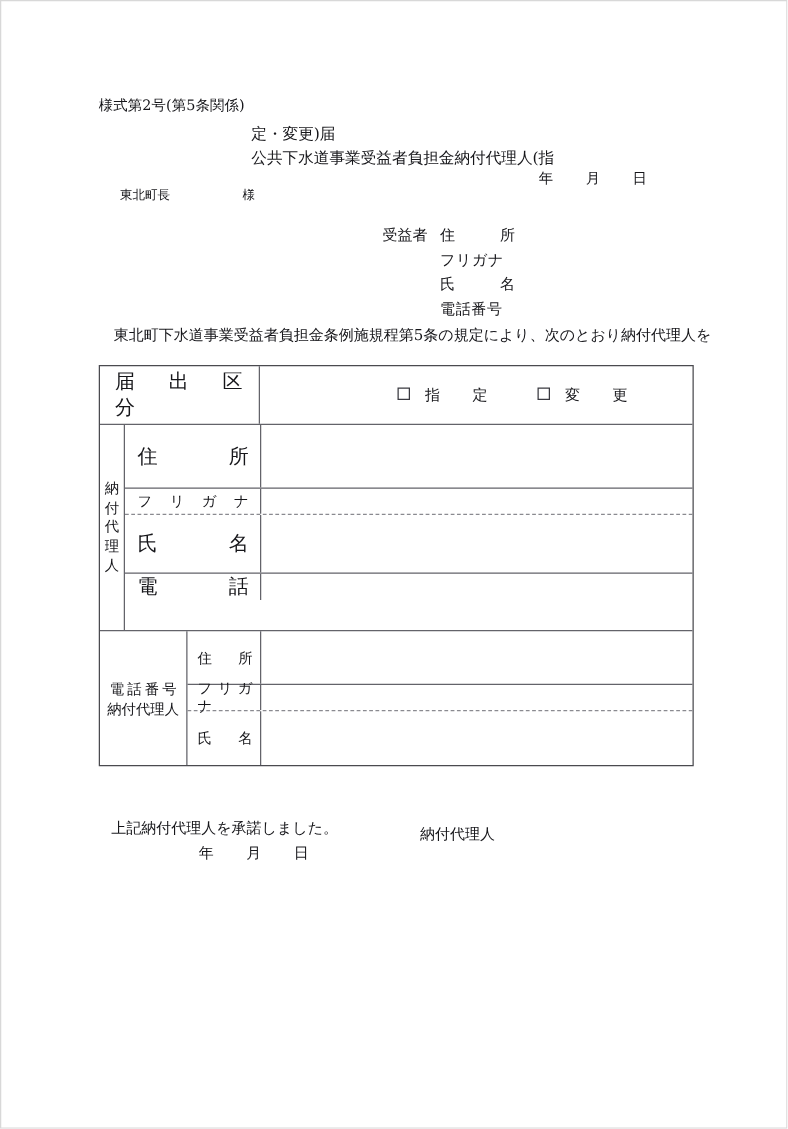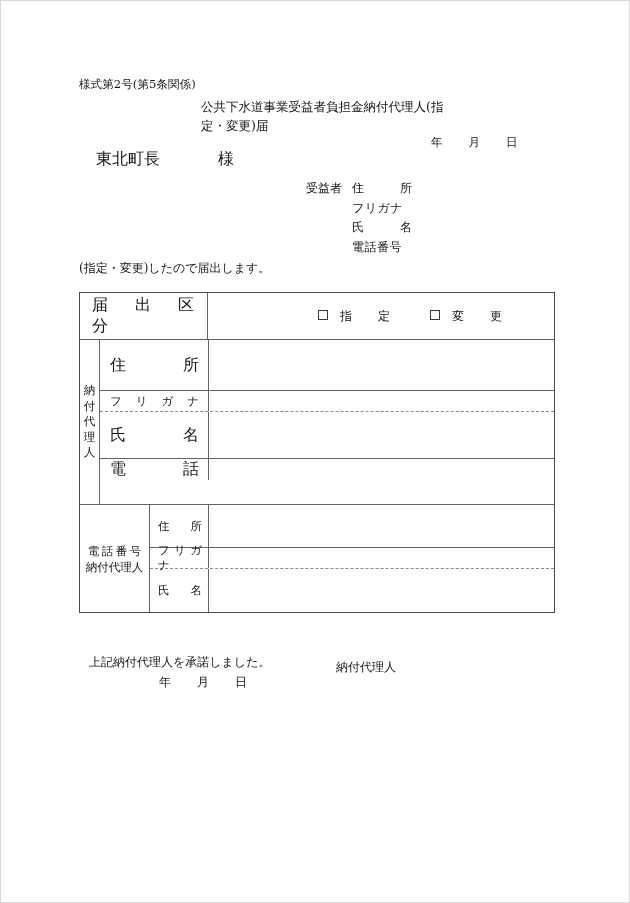--- a/index.html
+++ b/index.html
@@ -44,21 +44,21 @@
     top: 134px;
     font-size: 11.5px;
     white-space: nowrap;
   }
   .date-line .sp { display: inline-block; width: 26px; }
 
   .addressee {
     position: absolute;
     left: 95px;
     top: 148px;
-    font-size: 16px;
+    font-size: 10px;
     white-space: nowrap;
   }
   .addressee .gap { display: inline-block; width: 58px; }
 
   
   .beneficiary {
     position: absolute;
     left: 305px;
     top: 178px;
     font-size: 12px;
@@ -210,37 +210,37 @@
   .footer-sign { position: absolute; left: 335px; top: 658px; font-size: 12px; white-space: nowrap; }
 </style>
 </head>
 <body>
 
 <div class="page">
 
   <div class="form-no">様式第2号(第5条関係)</div>
 
   <div class="doc-title">
+    <span class="t-line">定・変更)届</span>
     <span class="t-line">公共下水道事業受益者負担金納付代理人(指</span>
-    <span class="t-line">定・変更)届</span>
   </div>
 
   <div class="date-line"><span>年</span><span class="sp"></span><span>月</span><span class="sp"></span><span>日</span></div>
 
   <div class="addressee"><span>東北町長</span><span class="gap"></span><span>様</span></div>
 
   <div class="beneficiary">
     <span class="ben-row"><span class="ben-tag">受益者</span><span class="ben-label">住　　所</span></span>
     <span class="ben-row"><span class="ben-tag"></span><span class="ben-label k">フリガナ</span></span>
     <span class="ben-row"><span class="ben-tag"></span><span class="ben-label">氏　　名</span></span>
     <span class="ben-row"><span class="ben-tag"></span><span class="ben-label k">電話番号</span></span>
   </div>
 
   <div class="statement">
-    <span class="ln">(指定・変更)したので届出します。</span>
+    <span class="ln indent">東北町下水道事業受益者負担金条例施規程第5条の規定により、次のとおり納付代理人を</span>
   </div>
 
   <div class="form-table">
 
     <div class="t-row row-kubun b-bottom">
       <div class="cell-label kubun-label b-right">
           <span class="jtext">届　出　区　分</span>
         </div>
       <div class="cell-value kubun-value">
         <span class="chk-opt"><span class="chk-box"></span><span class="jtext">指　　定</span></span>

